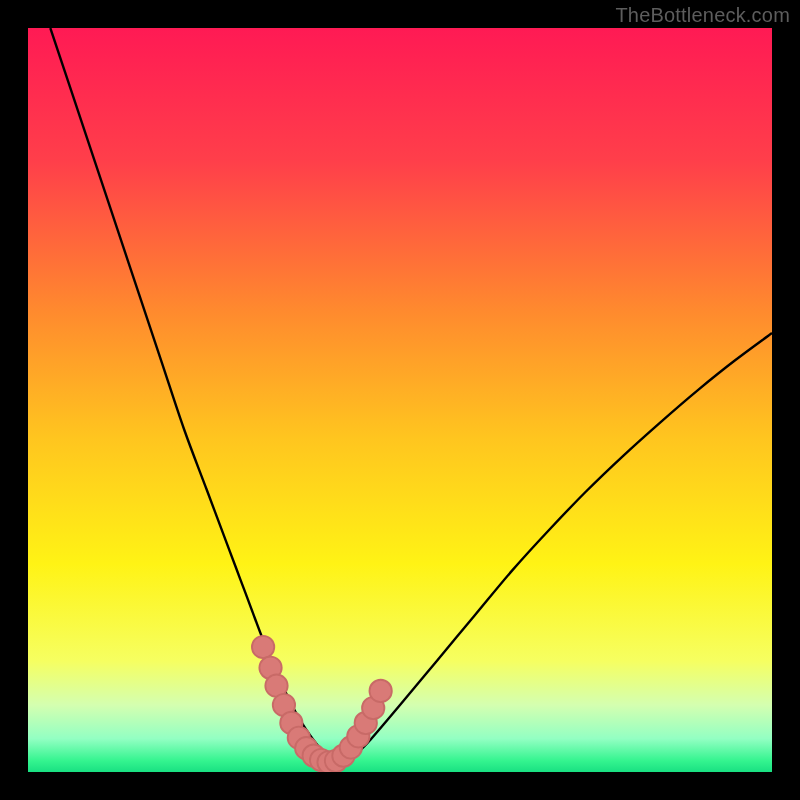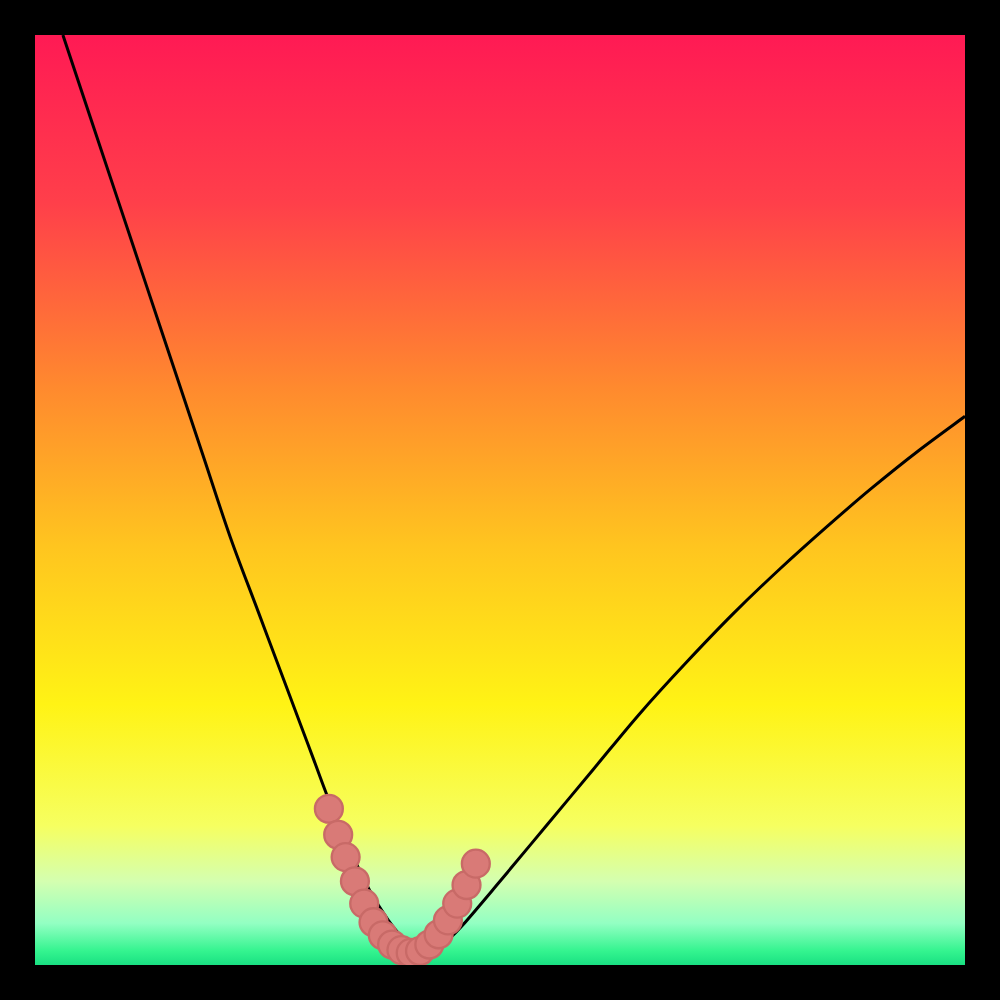--- a/index.html
+++ b/index.html
@@ -80,13 +80,14 @@
           <circle cx="41.40" cy="98.50" r="1.5" fill="#d97a77" stroke="#c86a67" stroke-width="0.25"></circle>
           <circle cx="42.40" cy="97.80" r="1.5" fill="#d97a77" stroke="#c86a67" stroke-width="0.25"></circle>
           <circle cx="43.40" cy="96.70" r="1.5" fill="#d97a77" stroke="#c86a67" stroke-width="0.25"></circle>
           <circle cx="44.40" cy="95.20" r="1.5" fill="#d97a77" stroke="#c86a67" stroke-width="0.25"></circle>
           <circle cx="45.40" cy="93.40" r="1.5" fill="#d97a77" stroke="#c86a67" stroke-width="0.25"></circle>
           <circle cx="46.40" cy="91.40" r="1.5" fill="#d97a77" stroke="#c86a67" stroke-width="0.25"></circle>
           <circle cx="47.40" cy="89.10" r="1.5" fill="#d97a77" stroke="#c86a67" stroke-width="0.25"></circle>
         </g>
     </svg>
   </div>
+  <div class="watermark">TheBottleneck.com</div>
 </div>
 
 </body></html>

